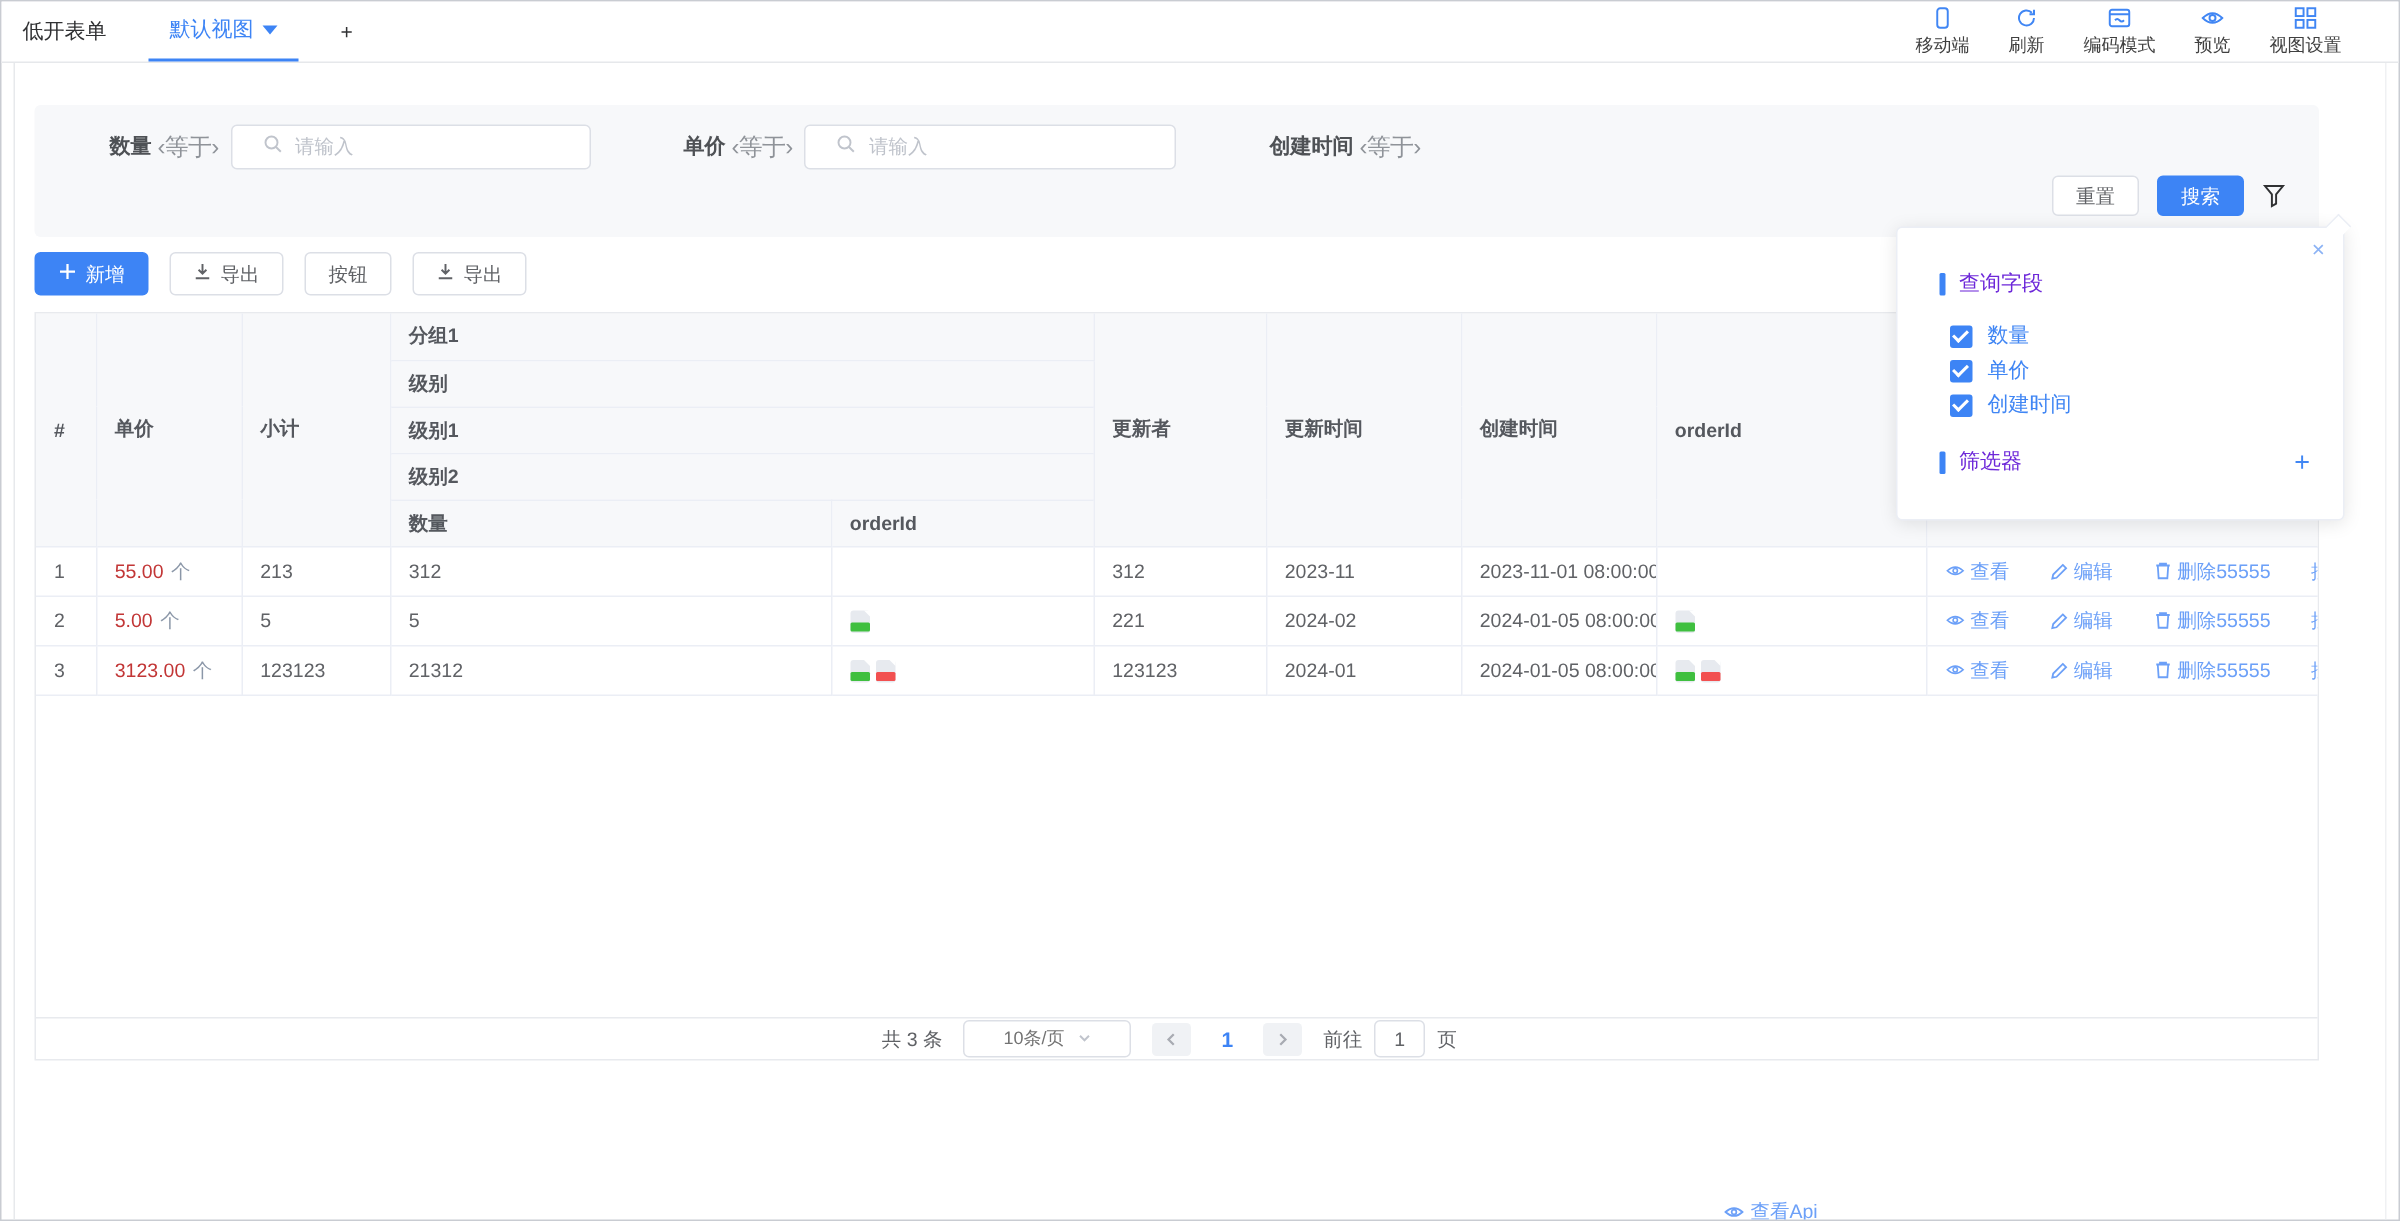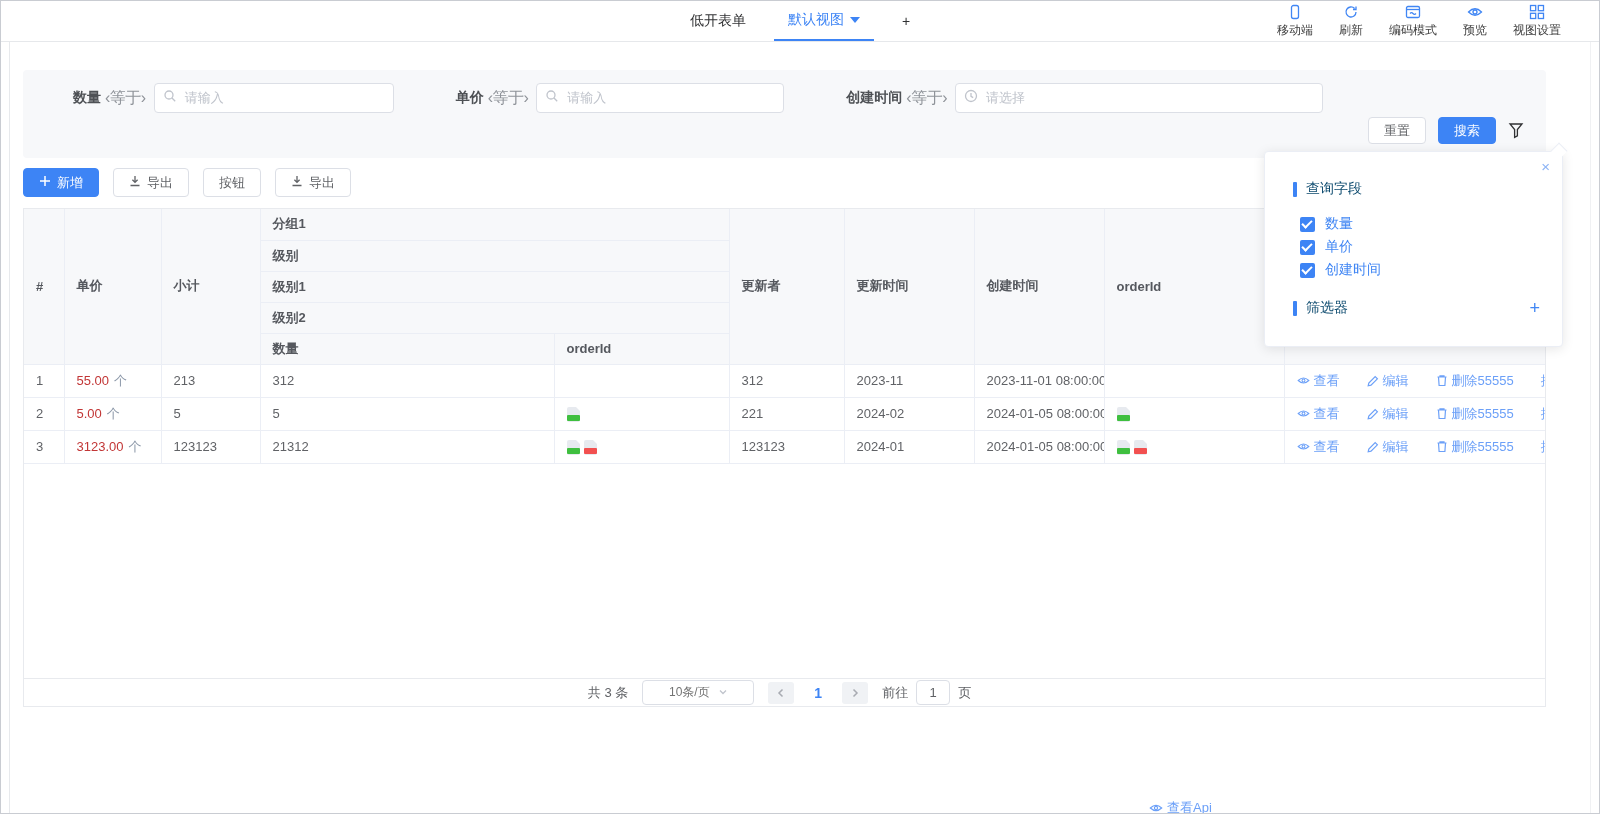--- a/index.html
+++ b/index.html
@@ -5,21 +5,21 @@
   * { margin:0; padding:0; box-sizing:border-box; }
   html,body { background:#fff; }
   body { font-family:"Liberation Sans","DejaVu Sans",sans-serif; color:#606266; }
   .screen { position:relative; width:1600px; height:814px; background:#fff;
             border:1px solid #c9ccd2; overflow:hidden; }
 
   
   .topbar { position:absolute; left:0; top:0; width:100%; height:41px; background:#fff;
             border-bottom:1px solid #e6e8eb; display:flex; align-items:stretch; }
   .tabs { position:absolute; left:0; right:0; top:0; bottom:0; display:flex;
-          justify-content:center; align-items:stretch; gap:14px; }
+          justify-content:flex-start; align-items:stretch; gap:14px; }
   .tab { display:flex; align-items:center; gap:6px; padding:0 14px; font-size:14px;
          color:#303133; cursor:pointer; }
   .tab.active { color:#3d84f5; border-bottom:2px solid #3d84f5; }
   .caret-down { width:0; height:0; border-left:5px solid transparent; border-right:5px solid transparent;
                 border-top:6px solid #3d84f5; display:inline-block; }
   .top-tools { position:absolute; right:38px; top:0; height:41px; display:flex; gap:26px; align-items:center; }
   .tool { display:flex; flex-direction:column; align-items:center; gap:2px; color:#404040;
           font-size:12px; cursor:pointer; }
   .tool svg { display:block; }
 
@@ -27,21 +27,21 @@
   .frame-right { position:absolute; right:8px; top:41px; bottom:0; width:0; border-left:1px solid #f0f1f3; }
 
   
   .filter-panel { position:absolute; left:22px; top:69px; width:1523px; height:88px;
                   background:#f7f8fa; border-radius:4px; }
   .filter-row { display:flex; align-items:center; padding:13px 0 0 50px; gap:62px; }
   .ffield { display:flex; align-items:center; }
   .flabel { font-size:14px; font-weight:bold; color:#4e5155; }
   .foper { font-size:16px; color:#8f9399; margin:0 8px 0 4px; letter-spacing:-0.5px; }
   .finput { height:30px; background:#fff; border:1px solid #dcdfe6; border-radius:4px;
-            display:flex; align-items:center; padding:0 8px; gap:8px; }
+            display:flex; align-items:center; padding:0 20px; gap:8px; }
   .finput .ph { font-size:13px; color:#bfc3cb; }
   .w1 { width:240px; } .w2 { width:248px; } .w3 { width:368px; }
   .filter-actions { position:absolute; right:22px; top:47px; display:flex; align-items:center; gap:12px; }
   .btn { display:inline-flex; align-items:center; justify-content:center; gap:6px; height:27px;
          border-radius:4px; font-size:13px; cursor:pointer; border:1px solid #dcdfe6;
          background:#fff; color:#606266; padding:0 15px; }
   .btn.primary { background:#3d84f5; border-color:#3d84f5; color:#fff; }
   .funnel-btn { cursor:pointer; display:flex; align-items:center; }
 
   
@@ -87,21 +87,21 @@
   .goto-input { width:34px; height:25px; border:1px solid #dcdfe6; border-radius:4px;
           display:flex; align-items:center; justify-content:center; font-size:13px; color:#606266; }
 
   
   .popup { position:absolute; left:1263px; top:150px; width:299px; height:196px; background:#fff;
            border:1px solid #ebeef5; border-radius:4px;
            box-shadow:0 2px 12px rgba(0,0,0,0.1); z-index:20; padding:28px 22px 0 28px; }
   .popup-arrow { position:absolute; left:1552px; top:144px; width:12px; height:12px; background:#fff;
            border-left:1px solid #ebeef5; border-top:1px solid #ebeef5; transform:rotate(45deg); z-index:21; }
   .popup-close { position:absolute; right:12px; top:6px; color:#8cb3f5; font-size:15px; cursor:pointer; }
-  .sec-title { display:flex; align-items:center; font-size:14px; color:#0c4a6e; font-weight:500; }
+  .sec-title { display:flex; align-items:center; font-size:14px; color:#6d28d9; font-weight:500; }
   .blue-bar { width:4px; height:15px; background:#3d84f5; border-radius:1px; margin-right:9px; }
   .chk-list { margin:17px 0 0 7px; display:flex; flex-direction:column; gap:5px; }
   .chk-row { display:flex; align-items:center; gap:10px; cursor:pointer; }
   .chk { width:15px; height:15px; background:#3d84f5; border-radius:2px; position:relative; }
   .chk::after { content:""; position:absolute; left:4px; top:1px; width:4px; height:8px;
                 border:solid #fff; border-width:0 2px 2px 0; transform:rotate(45deg); }
   .chk-label { font-size:14px; color:#4086f4; }
   .filter-sec { margin-top:20px; display:flex; align-items:center; justify-content:space-between; }
   .plus-blue { color:#4086f4; font-size:18px; cursor:pointer; line-height:1; }
 
@@ -200,27 +200,20 @@
           <span><svg width="14" height="14" viewBox="0 0 14 14" fill="none" stroke="#c0c4cc" stroke-width="1.3">
                 <circle cx="6" cy="6" r="4"></circle>
                 <path d="M9 9l3.2 3.2"></path>
               </svg></span>
           <span class="ph">请输入</span>
         </div>
       </div>
       <div class="ffield">
         <span class="flabel">创建时间</span>
         <span class="foper">‹等于›</span>
-        <div class="finput w3">
-          <span><svg width="14" height="14" viewBox="0 0 14 14" fill="none" stroke="#c0c4cc" stroke-width="1.3">
-                <circle cx="7" cy="7" r="5.5"></circle>
-                <path d="M7 4v3.3l2.2 1.3"></path>
-              </svg></span>
-          <span class="ph">请选择</span>
-        </div>
       </div>
     </div>
     <div class="filter-actions">
       <button class="btn">重置</button>
       <button class="btn primary">搜索</button>
       <span class="funnel-btn">
           <svg width="16" height="17" viewBox="0 0 16 17" fill="none" stroke="#303133" stroke-width="1.3">
             <path d="M2 2h12l-4.6 5.6v6.2l-2.8 1.6V7.6z"></path>
           </svg>
         </span>

